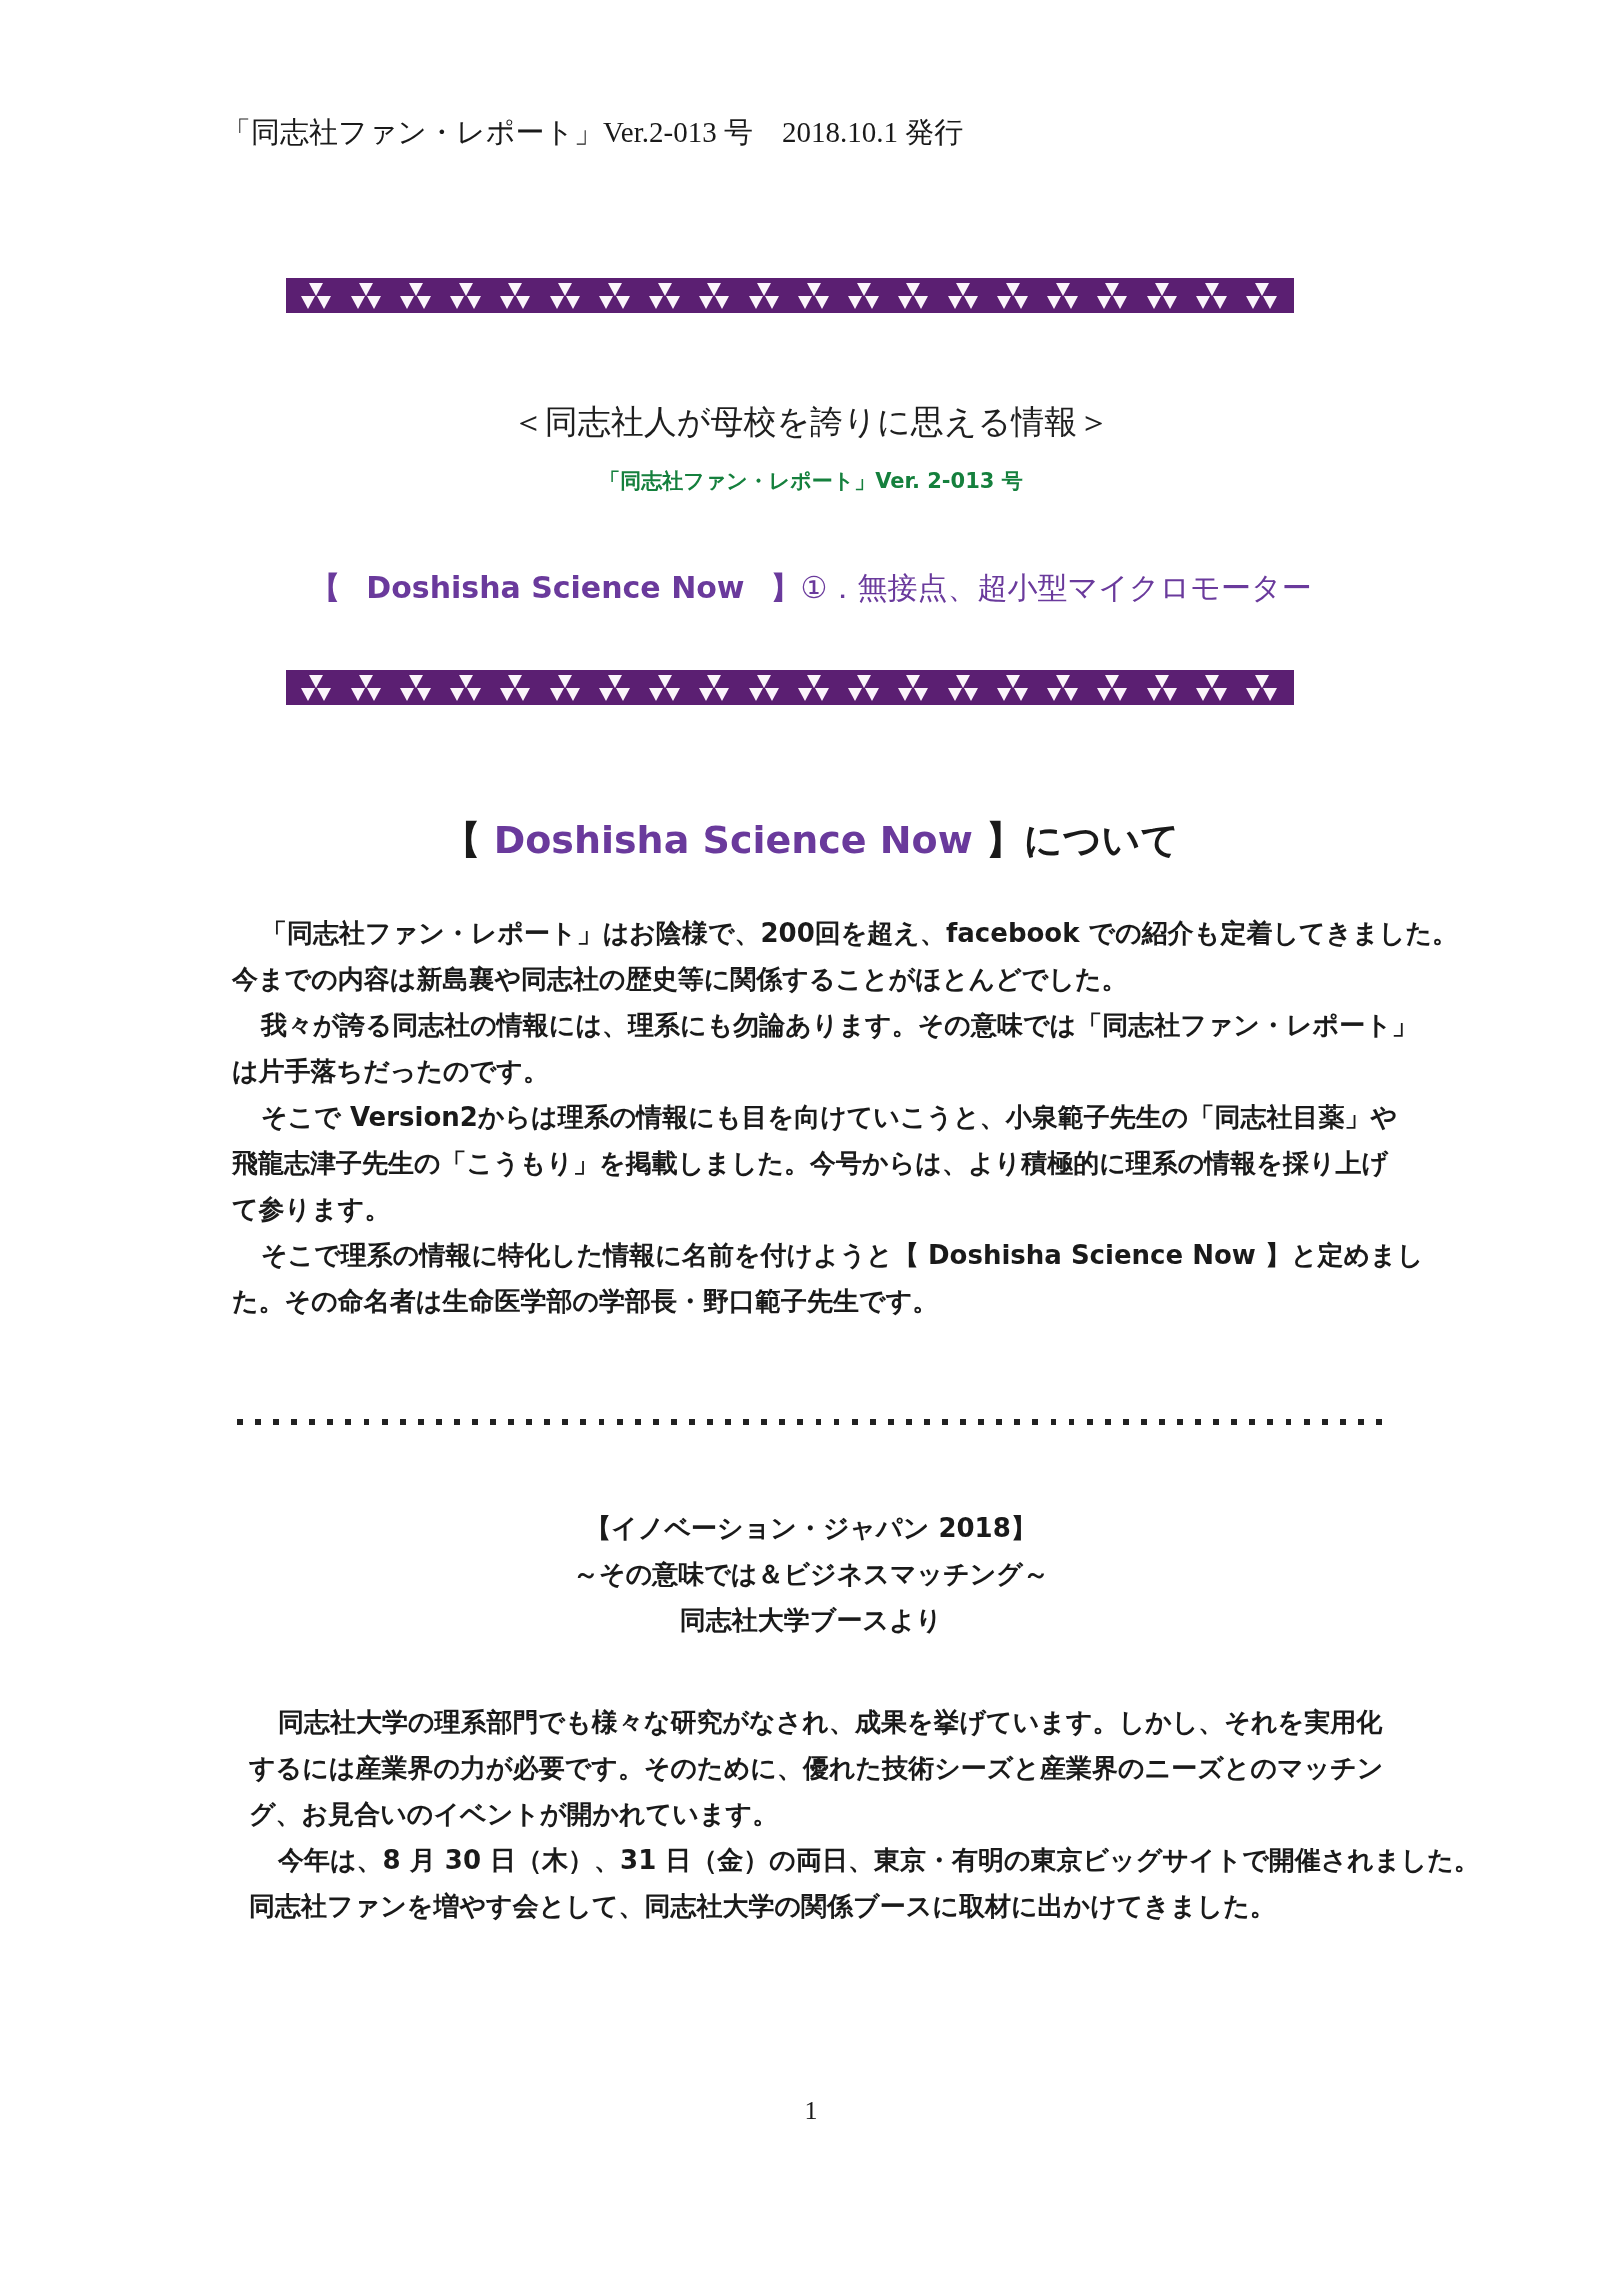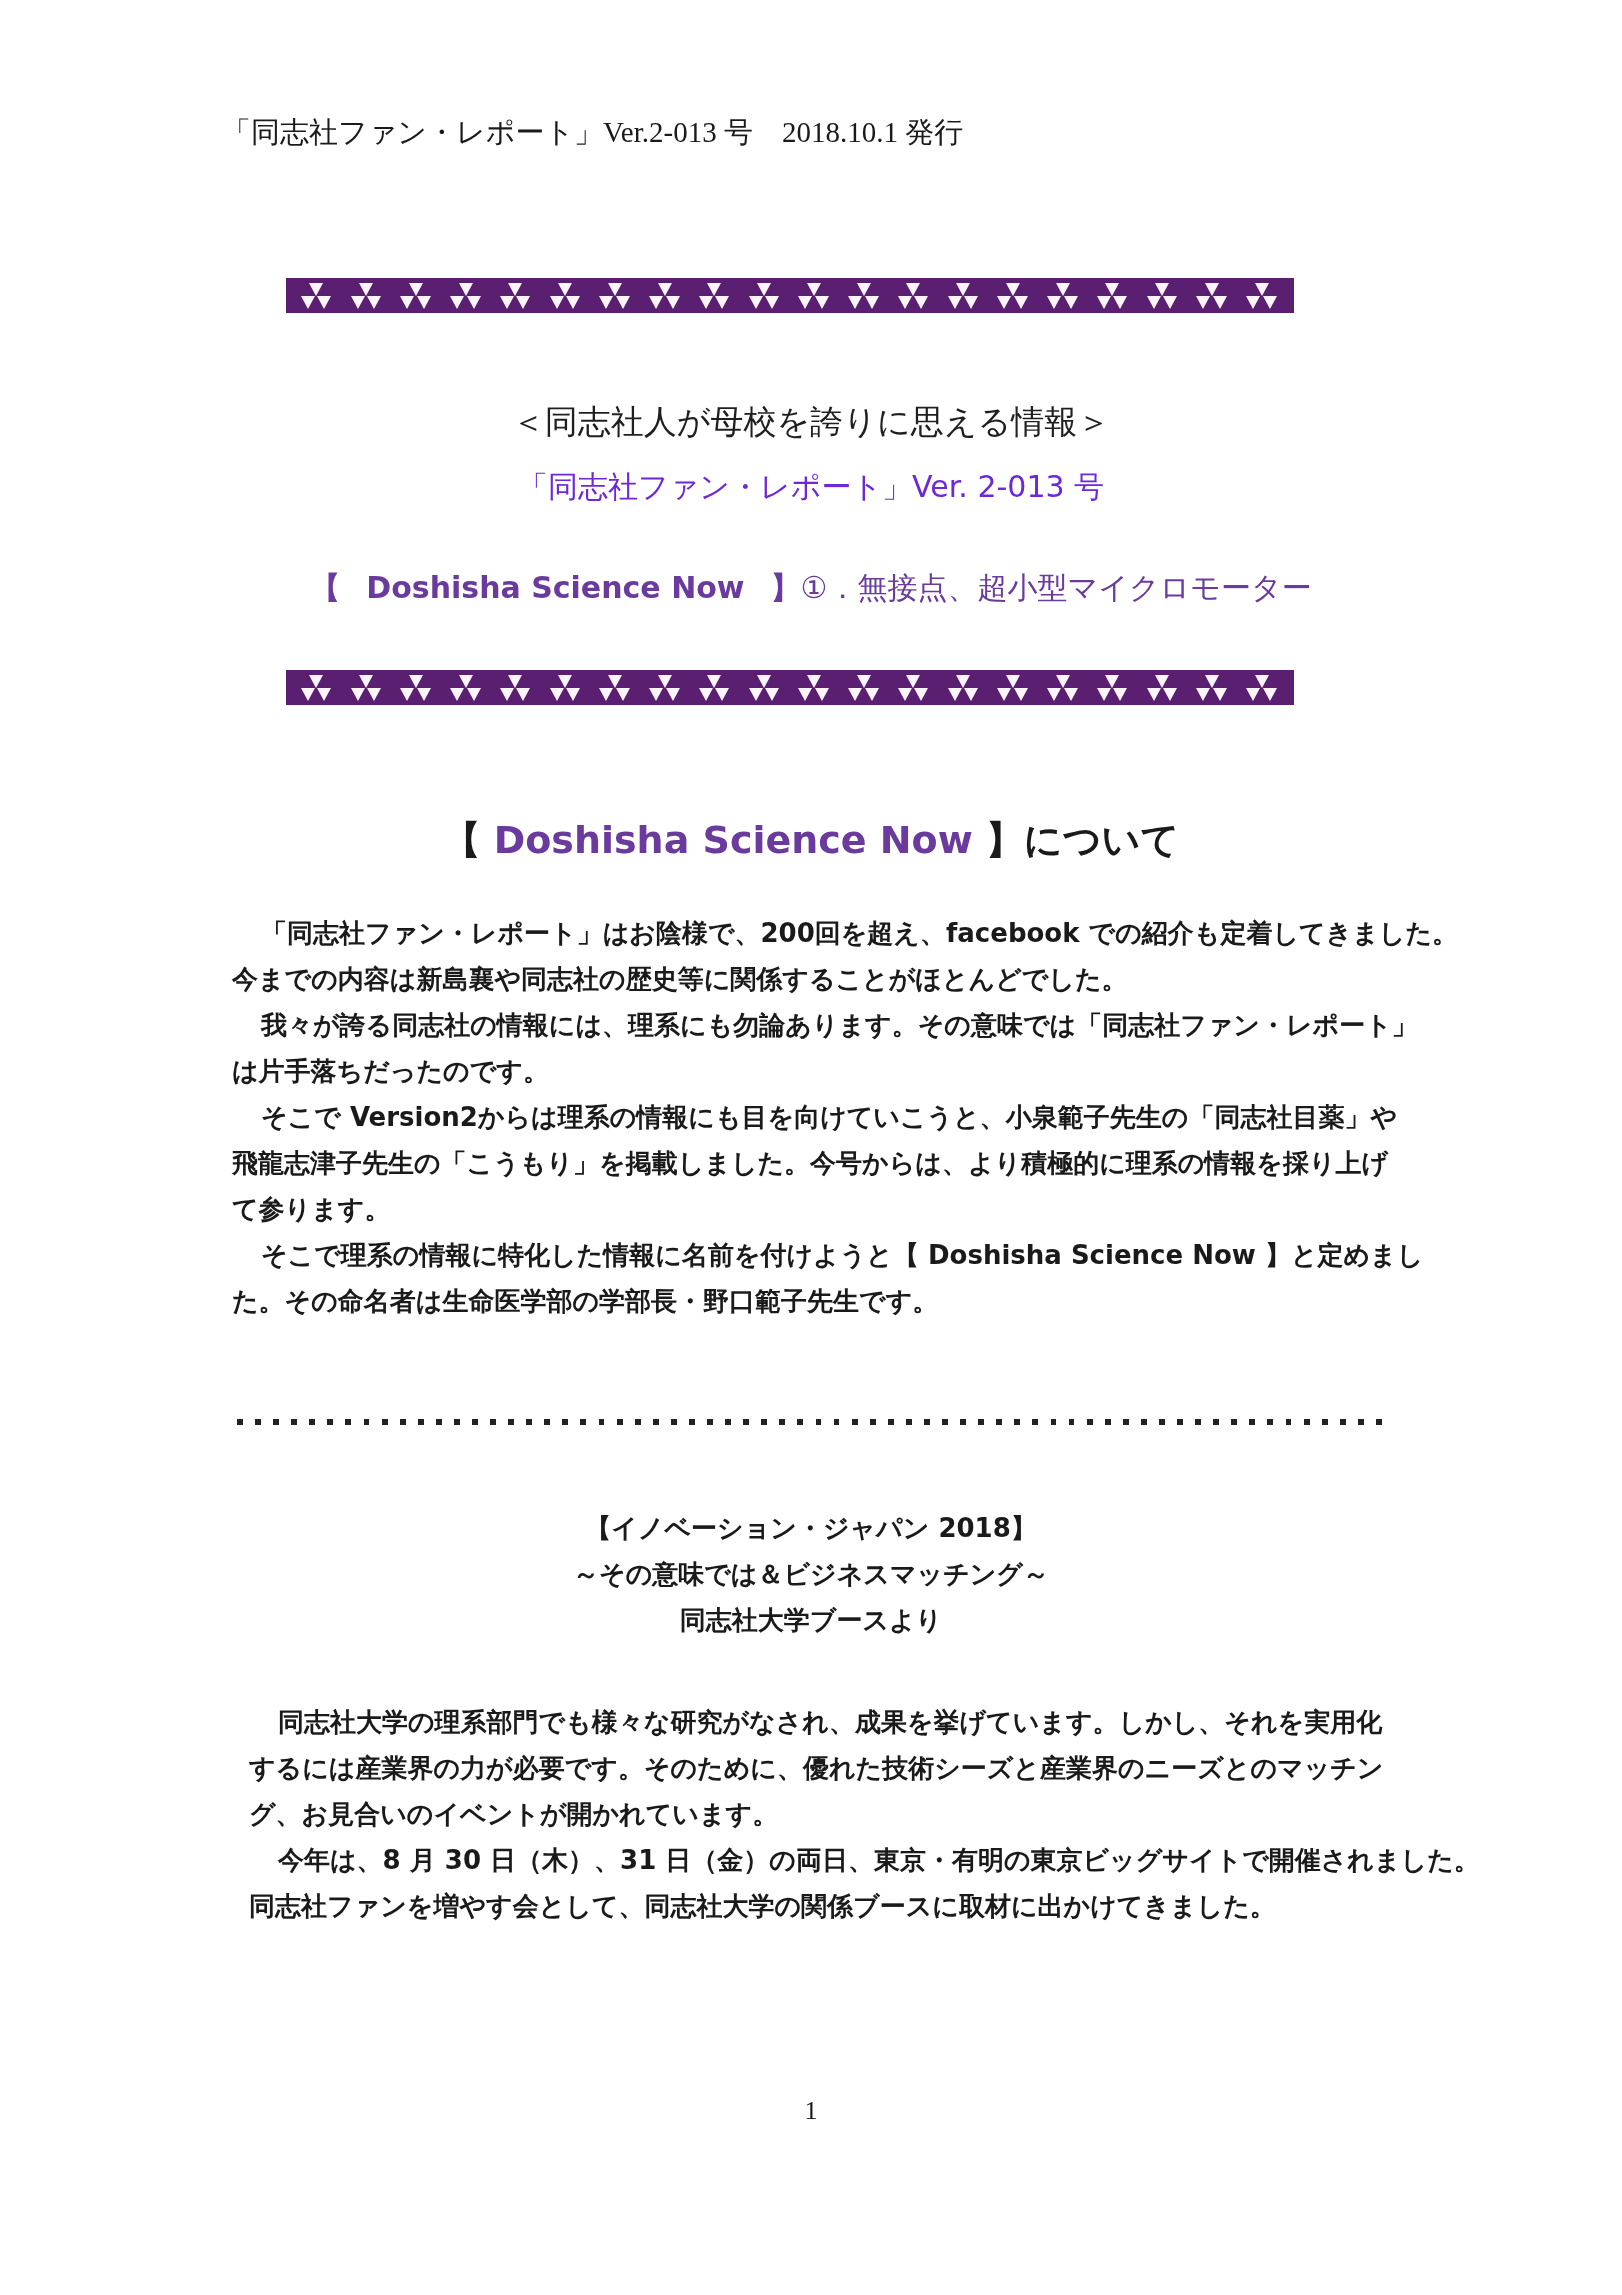--- a/index.html
+++ b/index.html
@@ -14,21 +14,21 @@
     display: flex; align-items: center; justify-content: space-around; padding: 0 6.5px; box-sizing: border-box;
   }
   .motif { width: 33px; height: 26px; position: relative; }
   .tri { position: absolute; width: 0; height: 0;
     border-left: 7.9px solid transparent; border-right: 7.9px solid transparent; border-top: 13px solid #fbf5fb; }
   .tri.t1 { left: 8.5px; top: 0; }
   .tri.t2 { left: 0px; top: 13px; }
   .tri.t3 { left: 16.4px; top: 13px; }
   .center { left: 0; width: 1622px; text-align: center; white-space: nowrap; }
   .subtitle1 { top: 370px; font-family: "DejaVu Sans", sans-serif; font-size: 33px; color: #1f1f1f; margin-top: 30px; }
-  .subtitle2 { top: 467px; font-family: "DejaVu Sans", sans-serif; font-size: 30px; color: #6d28d9; }
+  .subtitle2 { top: 467px; font-family: "DejaVu Sans", sans-serif; font-size: 21px; color: #15803d; font-weight: bold; }
   .issue-title { top: 568px; font-family: "DejaVu Serif", serif; font-size: 30px; color: #6a3a9c; }
   .issue-title .brand { font-family: "DejaVu Sans", sans-serif; font-weight: bold; color: #6a3a9c; }
   .issue-title .br { color: #6a3a9c; font-weight: bold; }
   .section-head { top: 815px; font-family: "DejaVu Sans", sans-serif; font-weight: bold; font-size: 38px; color: #1a1a1a; }
   .section-head .brand { color: #6a3a9c; }
   .para { left: 232px; width: 1204px; font-family: "DejaVu Sans", sans-serif; font-weight: bold; font-size: 26px; line-height: 46px; color: #1a1a1a; }
   .para p { margin: 0; white-space: nowrap; }
   .indent { padding-left: 29px; }
   .dotrow { left: 237px; top: 1419px; width: 1145px; height: 6.5px; display: flex; justify-content: space-between; }
   .dot { width: 5.9px; height: 5.9px; background: #222; }

